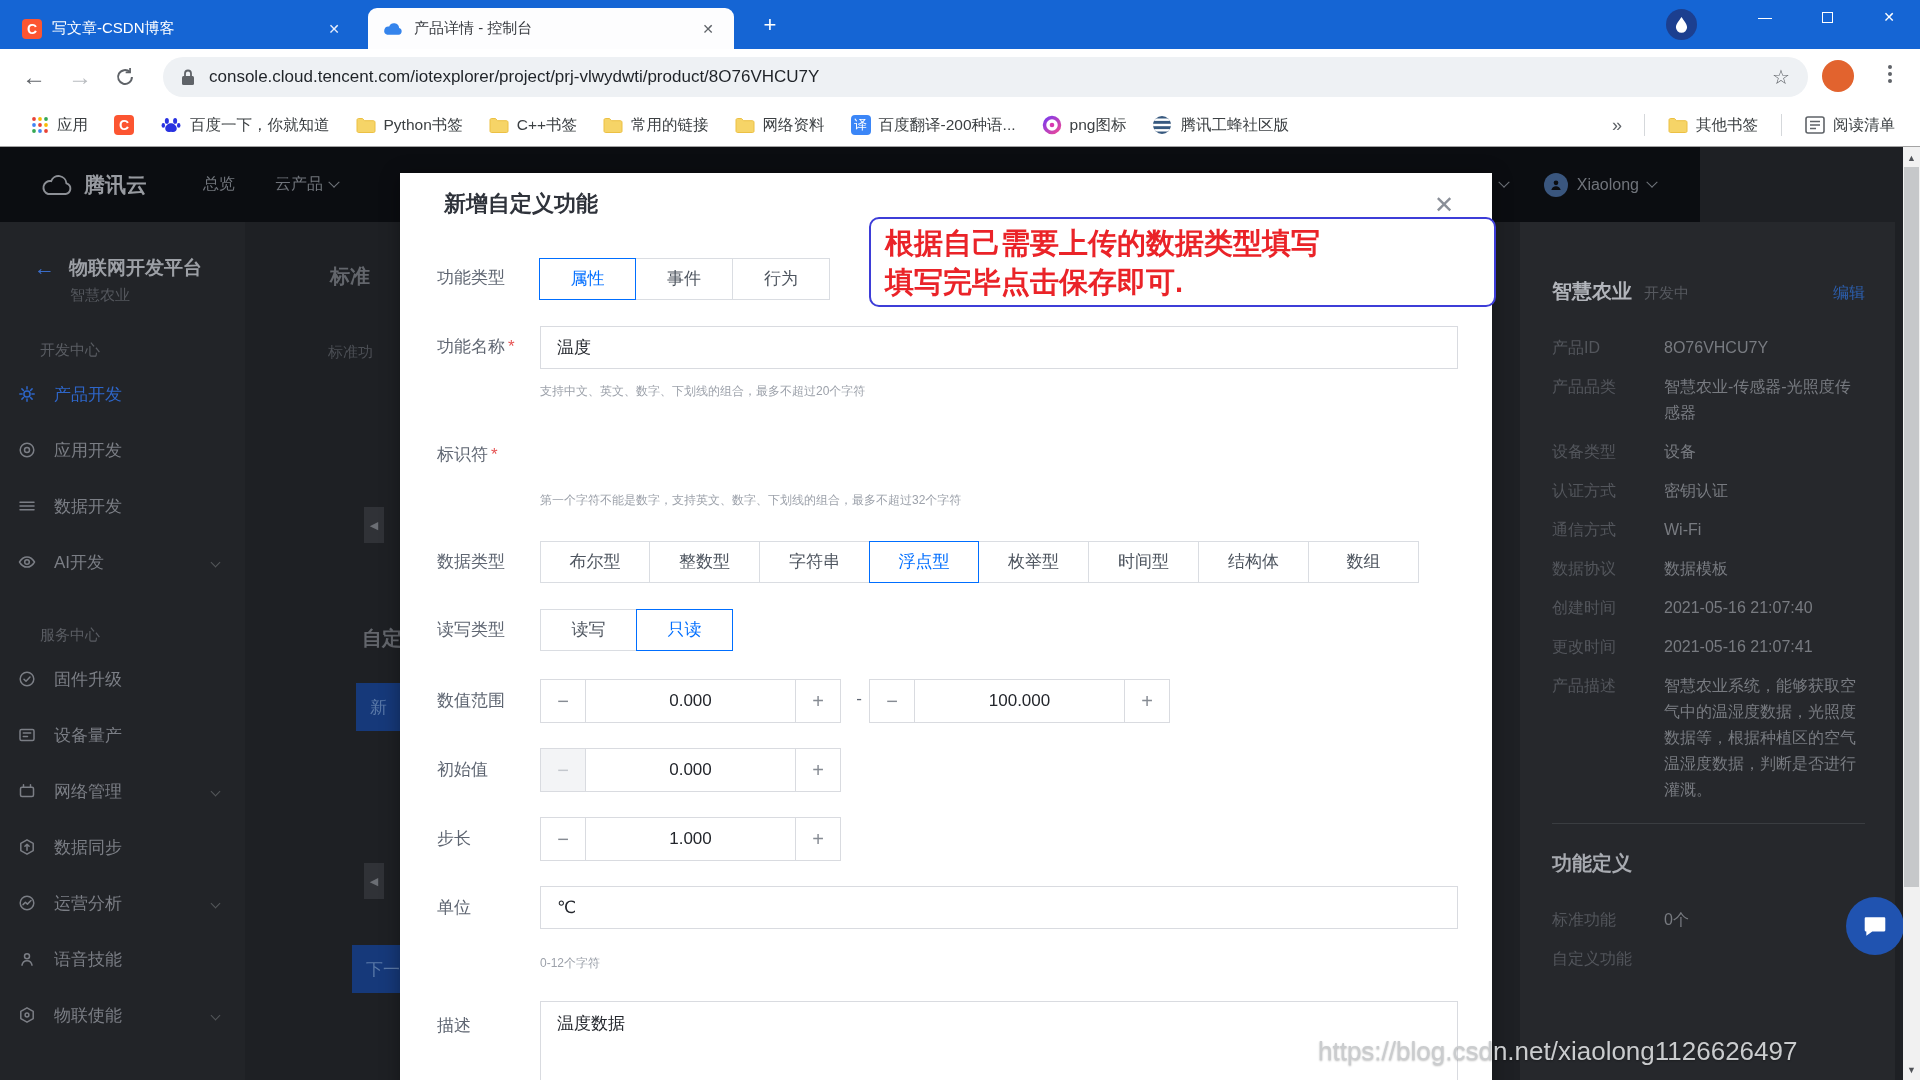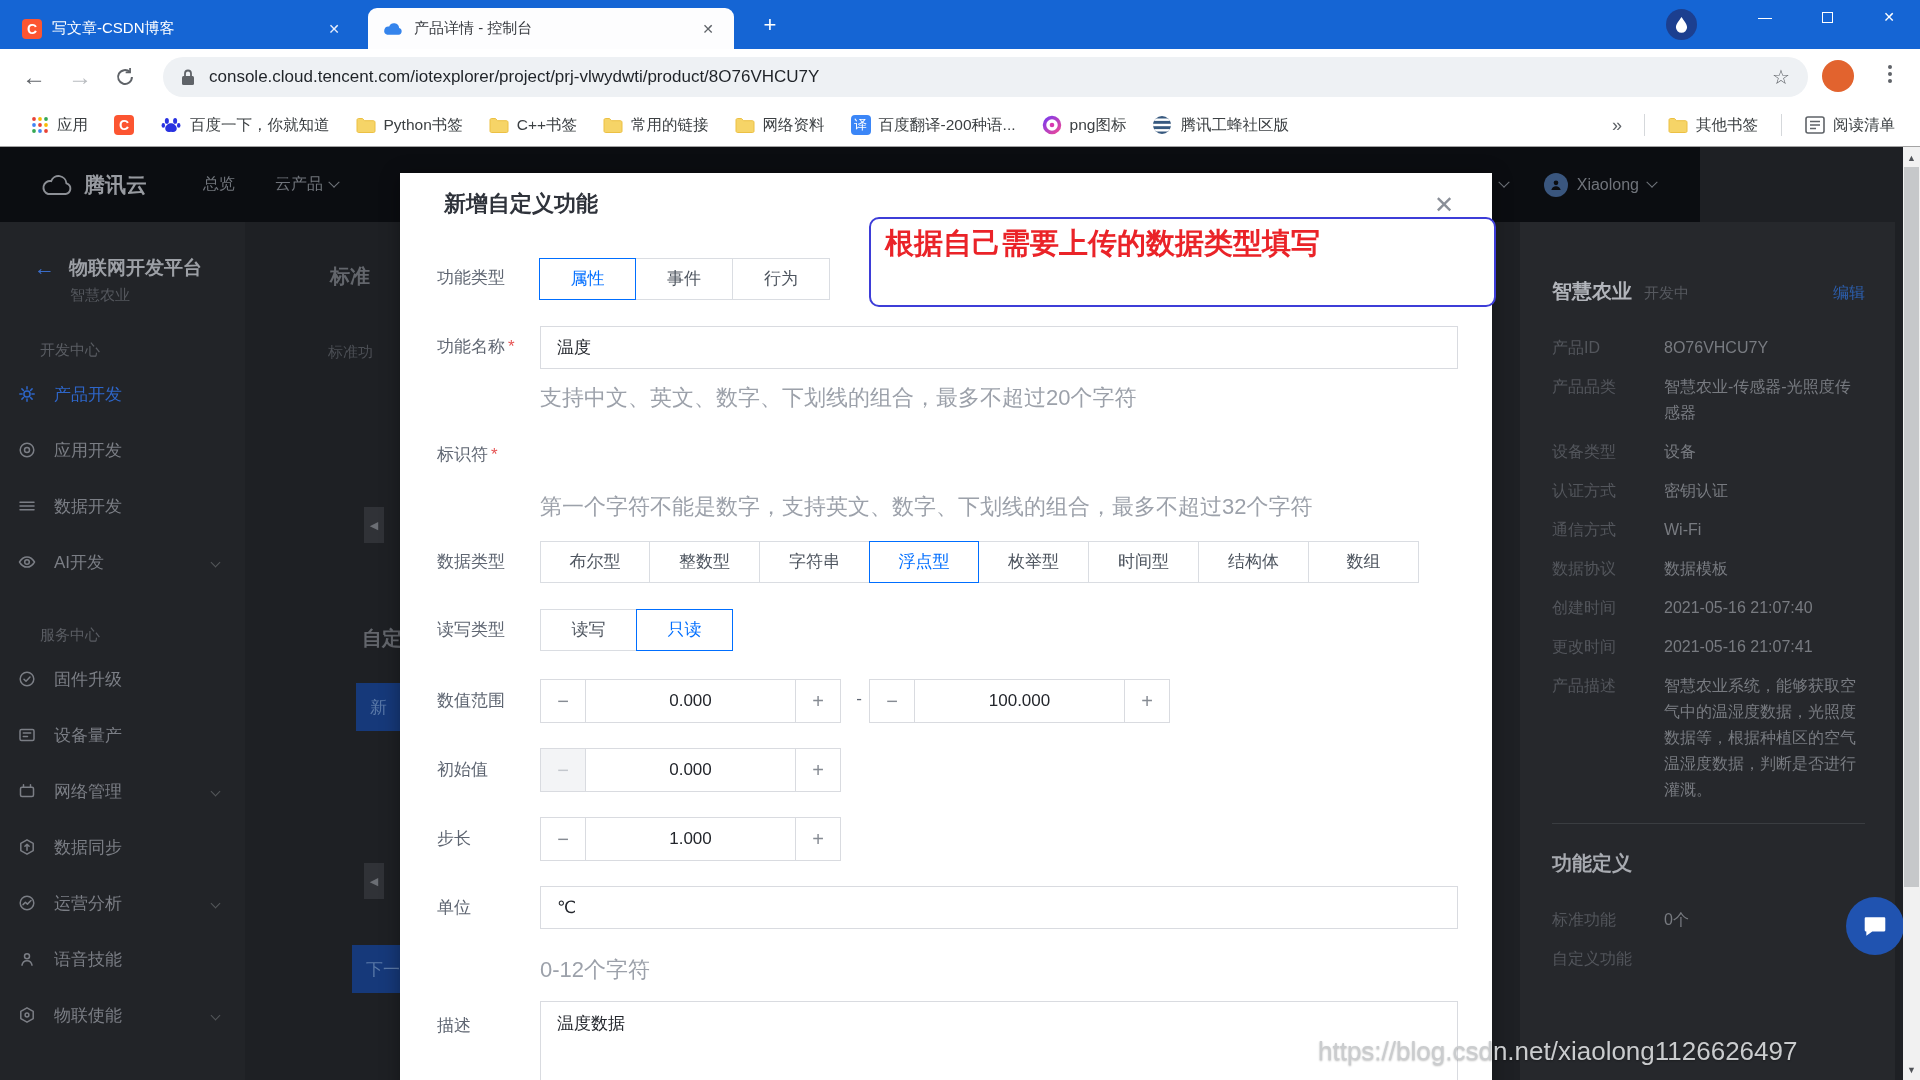--- a/index.html
+++ b/index.html
@@ -107,21 +107,21 @@
   .rp-divider { border-top:1px solid #3a3d41; margin:20px 0 26px; }
   .rp-h2 { font-size:20px; font-weight:bold; color:#a8abb1; margin-bottom:30px; }
 
   
   .modal { position:absolute; left:400px; top:26px; width:1092px; height:923px; background:#fff;
     z-index:30; box-shadow:0 3px 18px rgba(0,0,0,.35); overflow:hidden; }
   .m-title { position:absolute; left:44px; top:16px; font-size:22px; font-weight:bold; color:#2f333b; }
   .m-close { position:absolute; left:1030px; top:14px; font-size:24px; color:#8a8f98; padding:4px; }
   .m-label { position:absolute; left:37px; font-size:17px; color:#5f6672; white-space:nowrap; }
   .req { color:#e65454; margin-left:3px; }
-  .m-hint { position:absolute; left:140px; font-size:22px; color:#9ca1aa; white-space:nowrap; }
+  .m-hint { position:absolute; left:140px; font-size:12px; color:#9ca1aa; white-space:nowrap; }
   .m-input { position:absolute; left:140px; width:918px; height:43px; border:1px solid #d9dbe0;
     font-size:17px; color:#23262c; padding:0 16px; font-family:inherit; background:#fff; outline:none; }
   .m-textarea { position:absolute; left:140px; width:918px; height:250px; border:1px solid #d9dbe0;
     font-size:17px; color:#23262c; padding:10px 16px; font-family:inherit; resize:none; outline:none; }
   .seg { position:absolute; display:flex; }
   .seg .opt { height:42px; line-height:40px; text-align:center; border:1px solid #dadde2; border-left:none;
     font-size:17px; color:#4e555f; background:#fff; }
   .seg .opt:first-child { border-left:1px solid #dadde2; }
   .seg .opt.sel { border:1px solid #006eff; color:#006eff; margin-left:-1px; z-index:2; }
   .seg .opt.w97 { width:97px; } .seg .opt.w110 { width:110px; }
@@ -623,20 +623,21 @@
       <div class="m-label" style="top:723px;">单位</div>
       <input class="m-input" style="top: 713px;" value="℃">
       <div class="m-hint" style="top:782px;">0-12个字符</div>
 
       <div class="m-label" style="top:841px;">描述</div>
       <textarea class="m-textarea" style="top: 828px;">温度数据</textarea>
     </div>
 
     <div class="annotation">
       <div>根据自己需要上传的数据类型填写</div>
+      <div>填写完毕点击保存即可.</div>
     </div>
 
     <div class="watermark">https://blog.csdn.net/xiaolong1126626497</div>
 
     <div class="chat-fab">
       <svg width="26" height="26" viewBox="0 0 24 24">
           <path d="M3.5 4h17a1 1 0 0 1 1 1v11a1 1 0 0 1-1 1H9.5l-5.5 4V17h-.5a1 1 0 0 1-1-1V5a1 1 0 0 1 1-1z" fill="#fff"></path>
         </svg>
     </div>
 

